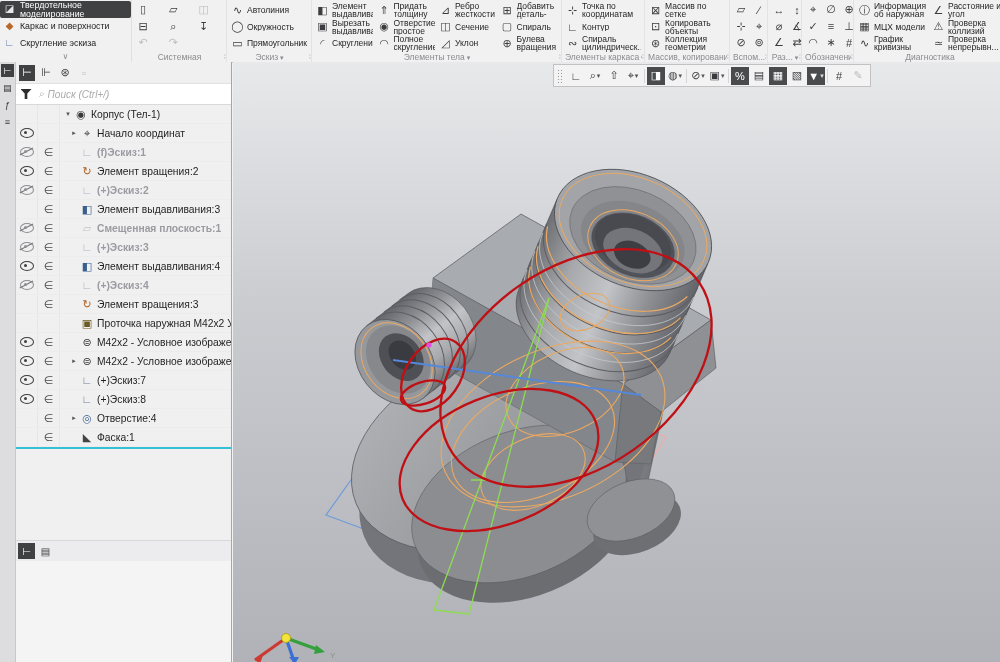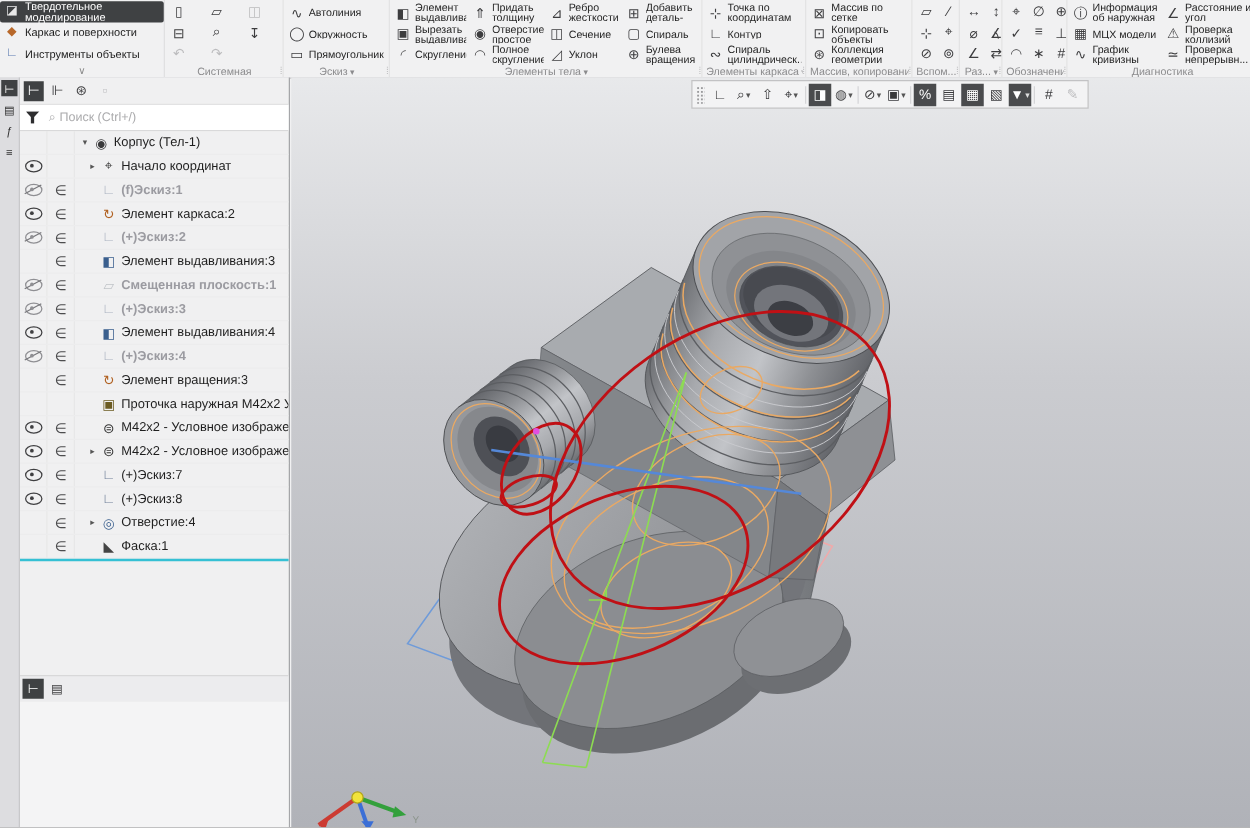--- a/index.html
+++ b/index.html
@@ -54,21 +54,21 @@
        justify-content:center;border:none;background:none;padding:0;}
   .ttb.active{background:#3f4143;color:#fff;}
   .ttb.disabled{color:#c0c0c2;}
   .search-row{height:20px;display:flex;align-items:center;border-bottom:1px solid #d9d9da;
               background:#fff;flex:0 0 auto;}
   .funnel-wrap{width:20px;display:flex;justify-content:center;border:none;background:none;padding:0;}
   .funnel{width:11px;height:10px;background:#2d2d2f;
           clip-path:polygon(0 0,100% 0,62% 45%,62% 100%,38% 100%,38% 45%);}
   .search-icon{color:#b0b0b2;font-size:10px;margin:0 3px;}
   .search-input{flex:1;border:none;outline:none;font-size:10px;color:#333;background:transparent;
-                padding:0;min-width:0;font-family:inherit;}
+                padding:0;min-width:0;font-family:inherit;font-style:italic;}
   .search-input::placeholder{color:#ababad;}
   .tree-list{flex:0 0 auto;}
   .tree-row{height:18px;display:flex;align-items:center;border-bottom:1px solid #ececed;}
   .c-eye,.c-in{width:22px;flex:0 0 auto;display:flex;justify-content:center;align-items:center;
                border-right:1px solid #e7e7e8;height:100%;box-sizing:border-box;}
   .c-in{font-size:11px;color:#4c4c4e;}
   .content{display:flex;align-items:center;flex:1;height:100%;overflow:hidden;margin-left:8px;}
   .content.root{margin-left:2px;}
   .c-exp{width:12px;flex:0 0 auto;font-size:7px;color:#555;text-align:center;}
   .c-icon{width:14px;flex:0 0 auto;font-size:11px;text-align:center;margin-right:3px;}
@@ -118,21 +118,21 @@
       <div class="app-tab active">
         <span class="ticon">◪</span>
         <span>Твердотельное моделирование</span>
       </div>
       <div class="app-tab tab-surf">
         <span class="ticon">◆</span>
         <span>Каркас и поверхности</span>
       </div>
       <div class="app-tab tab-sk">
         <span class="ticon">∟</span>
-        <span>Инструменты объекты</span>
+        <span>Скругление эскиза</span>
       </div>
       <div class="rib-collapse">
         <span>∨</span>
       </div>
     </div>
     <div id="ribGroups" style="display:flex;">
         <div class="rib-group" style="width: 95px;">
           <div class="rib-body rowflow" style="grid-template-columns: repeat(3, 1fr);">
             <button class="ribtn">
               <span>▯</span>
@@ -449,21 +449,21 @@
           <div class="tree-row">
             <span class="c-eye">
               <span class="eye"></span>
             </span>
             <span class="c-in">
               <span>∈</span>
             </span>
             <span class="content">
               <span class="c-exp"></span>
               <span class="c-icon ic-revolve-icon">↻</span>
-              <span class="c-label">Элемент каркаса:2</span>
+              <span class="c-label">Элемент вращения:2</span>
             </span>
           </div>
           <div class="tree-row dim">
             <span class="c-eye">
               <span class="eye off"></span>
             </span>
             <span class="c-in">
               <span>∈</span>
             </span>
             <span class="content">

